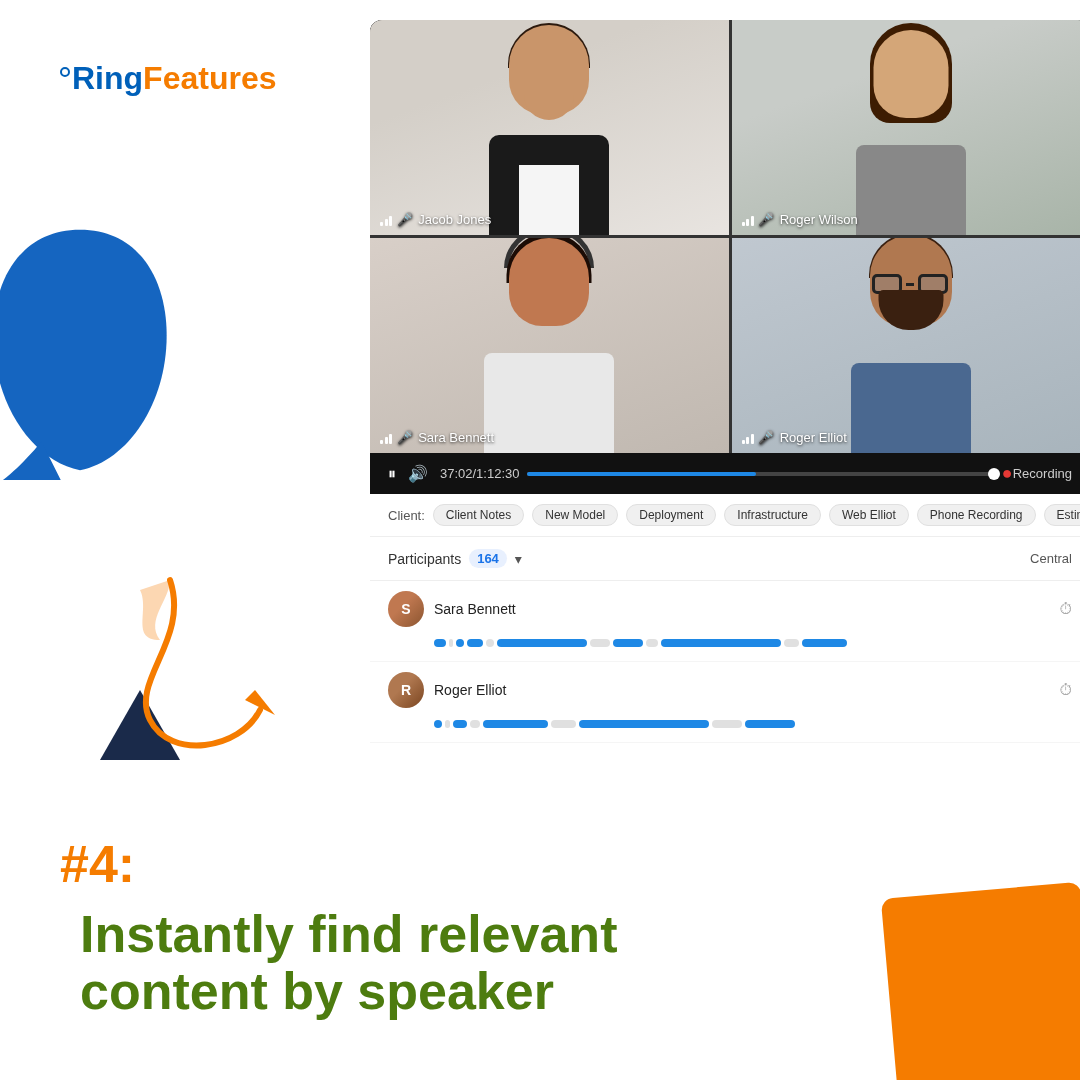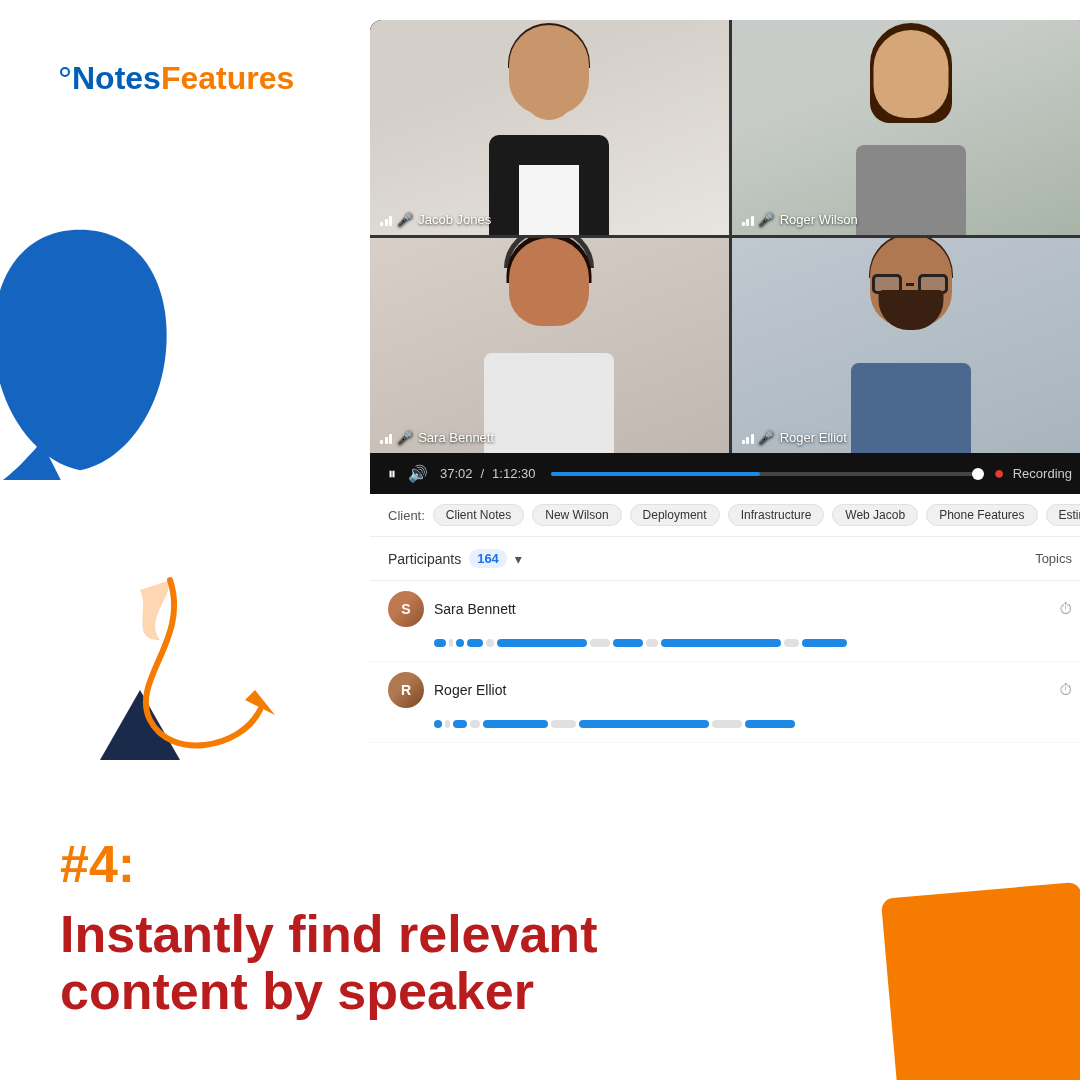--- a/index.html
+++ b/index.html
@@ -309,21 +309,21 @@
     .control-btn {
       color: white;
       font-size: 16px;
       cursor: pointer;
     }
     .timeline-info {
       color: #ccc;
       font-size: 13px;
       display: flex;
       align-items: center;
-      gap: 8px;
+      gap: 0;
       flex: 1;
     }
     .timeline-bar {
       flex: 1;
       height: 4px;
       background: #444;
       border-radius: 2px;
       position: relative;
       margin: 0 8px;
     }
@@ -465,24 +465,25 @@
       bottom: 60px;
       left: 60px;
       right: 420px;
     }
     .bottom-number {
       color: #f57c00;
       font-size: 52px;
       font-weight: 800;
     }
     .bottom-desc {
-      color: #b91c1c;
+      color: #4d7c0f;
       font-size: 52px;
       font-weight: 700;
       line-height: 1.1;
+      margin-left: 20px;
     }
 
     
     .orange-rect {
       position: absolute;
       bottom: -30px;
       right: -10px;
       width: 200px;
       height: 220px;
       background: #f57c00;
@@ -512,21 +513,21 @@
 </svg>
 
 <svg class="arrow-svg" viewBox="0 0 310 220" fill="none" xmlns="http://www.w3.org/2000/svg">
   <path d="M80 20 C100 80, 40 120, 60 160 C80 200, 150 190, 170 150" stroke="#f57c00" stroke-width="6" fill="none" stroke-linecap="round"></path>
   <path d="M155 140 L185 155 L165 130Z" fill="#f57c00"></path>
   <path d="M50 30 C60 50, 40 80, 70 80 C55 60, 80 40, 80 20Z" fill="#f57c00" opacity="0.3"></path>
 </svg>
 
 <div class="logo">
   <span class="logo-ring">
-    <span style="display:inline-block;width:10px;height:10px;border:2.5px solid #0060b9;border-radius:50%;vertical-align:super;margin-right:2px;"></span><span>Notes</span></span>
+    <span style="display:inline-block;width:10px;height:10px;border:2.5px solid #0060b9;border-radius:50%;vertical-align:super;margin-right:2px;"></span><span>Ring</span></span>
     <span class="logo-central">Features</span>
 </div>
 
 <div class="video-panel">
 
   <div class="video-grid">
 
     <div class="video-cell">
       <div class="person-photo jacob-bg" style="position:relative;overflow:hidden;">
         <div style="position:absolute;bottom:0;left:50%;transform:translateX(-50%);width:200px;height:220px;">
@@ -628,36 +629,36 @@
         <div class="timeline-dot"></div>
       </div>
       <span style="color:#e53935;font-size:18px;">●</span>
       <span class="recording-badge">Recording</span>
     </div>
   </div>
 
   <div class="topics-bar">
     <span class="topics-label">Client:</span>
     <div class="topic-chip">Client Notes</div>
-    <div class="topic-chip">New Wilson</div>
+    <div class="topic-chip">New Model</div>
     <div class="topic-chip">Deployment</div>
     <div class="topic-chip">Infrastructure</div>
-    <div class="topic-chip">Web Jacob</div>
-    <div class="topic-chip">Phone Features</div>
+    <div class="topic-chip">Web Elliot</div>
+    <div class="topic-chip">Phone Recording</div>
     <div class="topic-chip">Estimates</div>
   </div>
 
   <div class="participants-panel">
     <div class="participants-header">
       <div class="participants-title">
         <span>Participants</span>
         <span class="participant-count">164</span>
         <span style="color:#555;cursor:pointer;">▾</span>
       </div>
-      <span class="sorting-label">Topics</span>
+      <span class="sorting-label">Central</span>
     </div>
 
     <div class="participant-row">
       <div class="participant-info">
         <div class="participant-avatar avatar-sara" style="display:flex;align-items:center;justify-content:center;color:white;font-weight:bold;font-size:14px;">S</div>
         <span class="participant-name">Sara Bennett</span>
         <span class="participant-action">⏱</span>
       </div>
       <div class="timeline-track">
         <div class="tl-segment tl-blue" style="width:12px;"></div>

